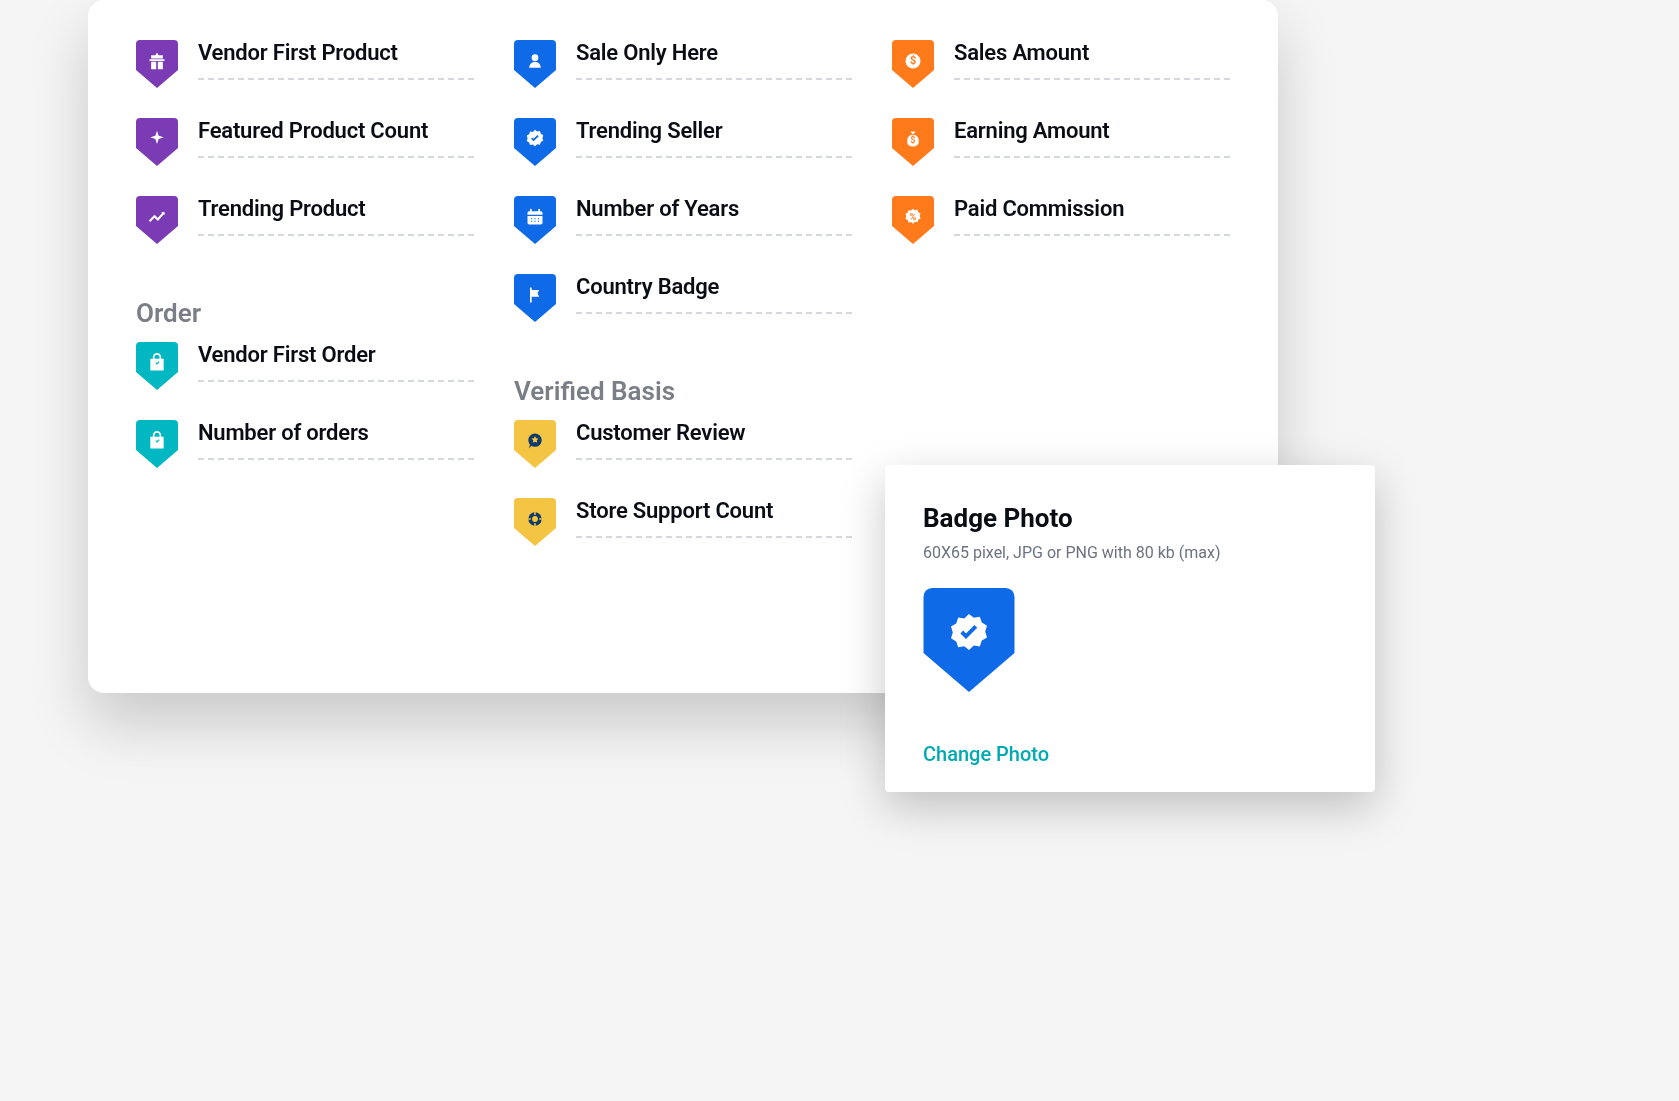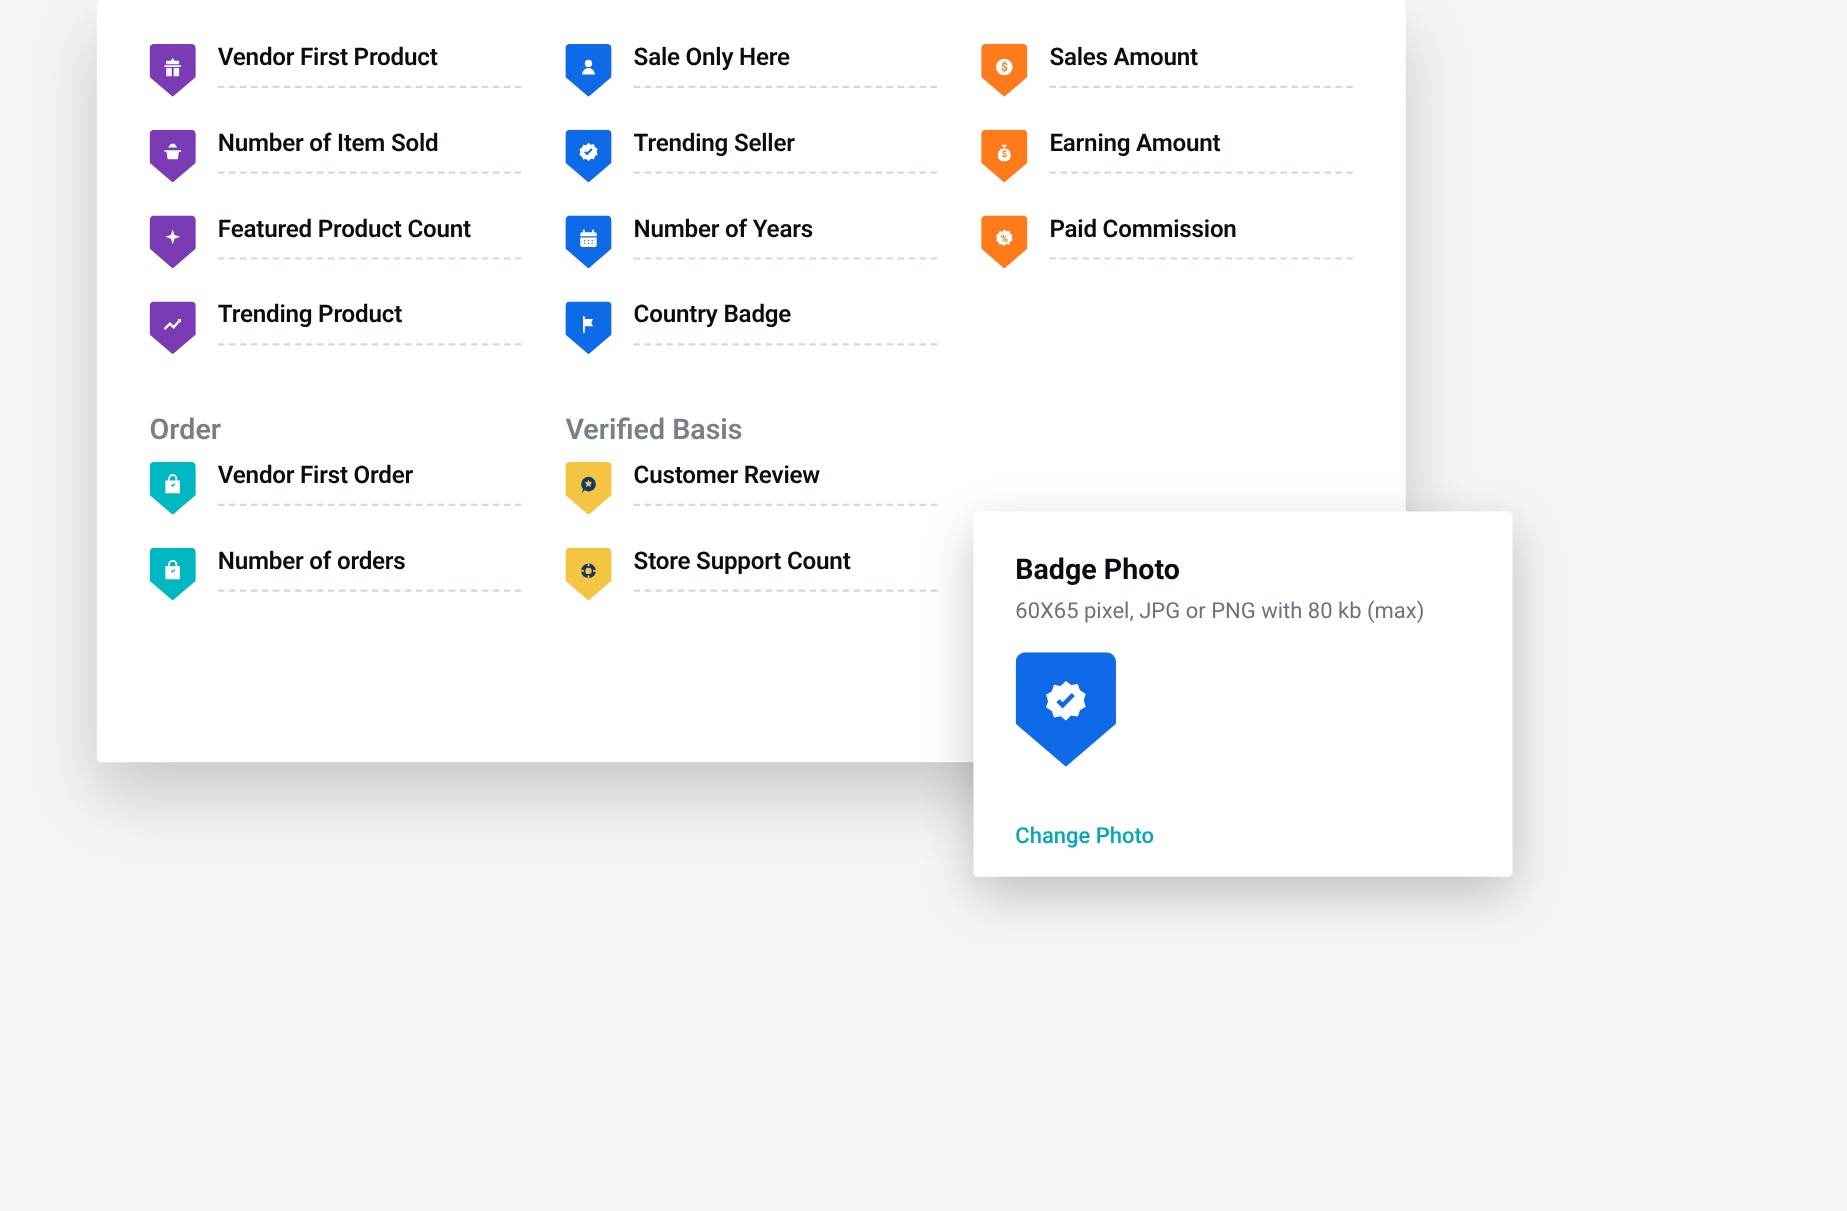--- a/index.html
+++ b/index.html
@@ -11,21 +11,21 @@
     height: 1101px;
     position: relative;
   }
   .main-card {
     position: absolute;
     top: 0;
     left: 88px;
     width: 1190px;
     height: 693px;
     background: #fff;
-    border-radius: 4px;
+    border-radius: 16px;
     box-shadow: 0 30px 60px rgba(0,0,0,0.18);
     padding: 40px 48px;
     display: flex;
     gap: 40px;
   }
   .col {
     flex: 1;
     display: flex;
     flex-direction: column;
   }
@@ -100,21 +100,21 @@
     padding: 38px 38px 26px 38px;
   }
   .popup-title {
     color: #0a0d14;
     font-size: 26px;
     font-weight: 700;
     margin-bottom: 10px;
   }
   .popup-sub {
     color: #6b7280;
-    font-size: 20px;
+    font-size: 16px;
     margin-bottom: 26px;
   }
   .popup-badge-preview {
     width: 92px;
     height: 104px;
     position: relative;
     margin-bottom: 50px;
   }
   .popup-badge-preview .shield-svg { width: 92px; height: 104px; }
   .popup-badge-preview .shield-inner { font-size: 40px; top: 44%; }
@@ -137,36 +137,20 @@
             <path fill="#7b3bb5" d="M4 0 h34 a4 4 0 0 1 4 4 v26 L21 48 L0 30 V4 a4 4 0 0 1 4 -4 z"></path>
           </svg>
           <div class="shield-inner">
             <svg width="20" height="20" viewBox="0 0 24 24">
               <path fill="#fff" d="M12 2l2 3h5v4H5V5h5l2-3zm-9 8h18v2H3v-2zm2 3h14v9H5v-9zm6 0v9h2v-9h-2z"></path>
             </svg>
           </div>
         </div>
         <div class="badge-content">
           <div class="badge-label">Vendor First Product</div>
-          <hr class="dashed-line">
-        </div>
-      </div>
-      <div class="badge-row">
-        <div class="badge-icon-wrap">
-          <svg class="shield-svg" viewBox="0 0 42 48">
-            <path fill="#7b3bb5" d="M4 0 h34 a4 4 0 0 1 4 4 v26 L21 48 L0 30 V4 a4 4 0 0 1 4 -4 z"></path>
-          </svg>
-          <div class="shield-inner">
-            <svg width="20" height="20" viewBox="0 0 24 24">
-              <path fill="#fff" d="M5 9h14l-1.5 10h-11L5 9zm2-3l3-4h4l3 4H7zm-4 3h18v2H3V9z"></path>
-            </svg>
-          </div>
-        </div>
-        <div class="badge-content">
-          <div class="badge-label">Number of Item Sold</div>
           <hr class="dashed-line">
         </div>
       </div>
       <div class="badge-row">
         <div class="badge-icon-wrap">
           <svg class="shield-svg" viewBox="0 0 42 48">
             <path fill="#7b3bb5" d="M4 0 h34 a4 4 0 0 1 4 4 v26 L21 48 L0 30 V4 a4 4 0 0 1 4 -4 z"></path>
           </svg>
           <div class="shield-inner">
             <svg width="20" height="20" viewBox="0 0 24 24">

